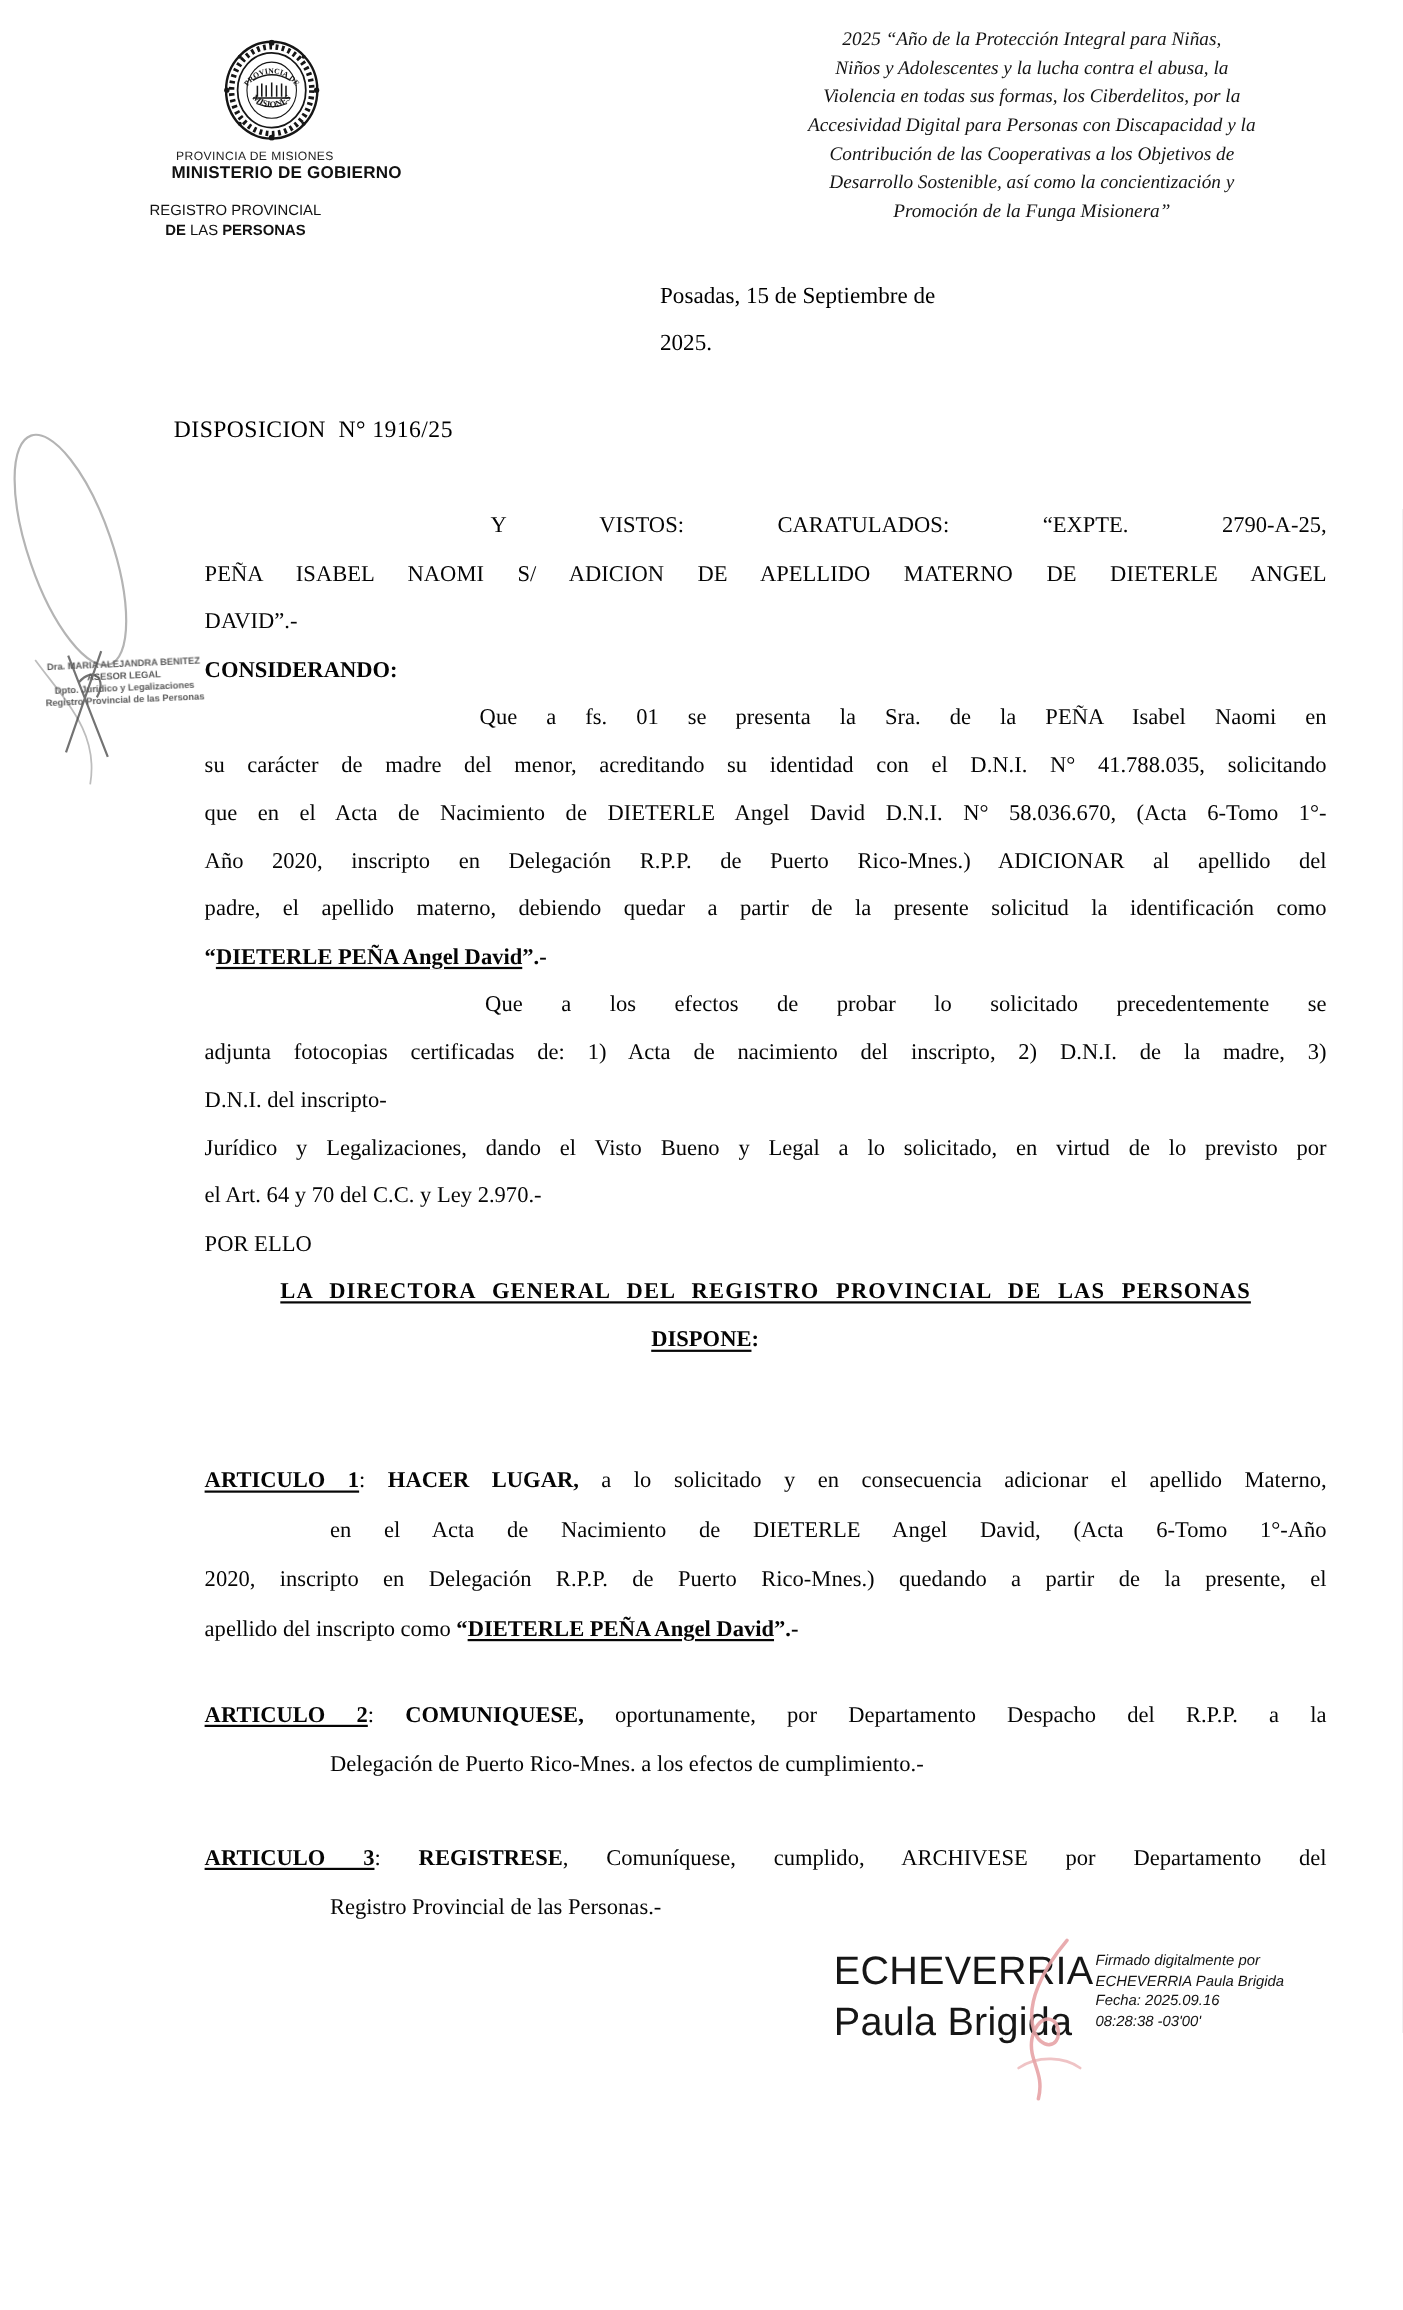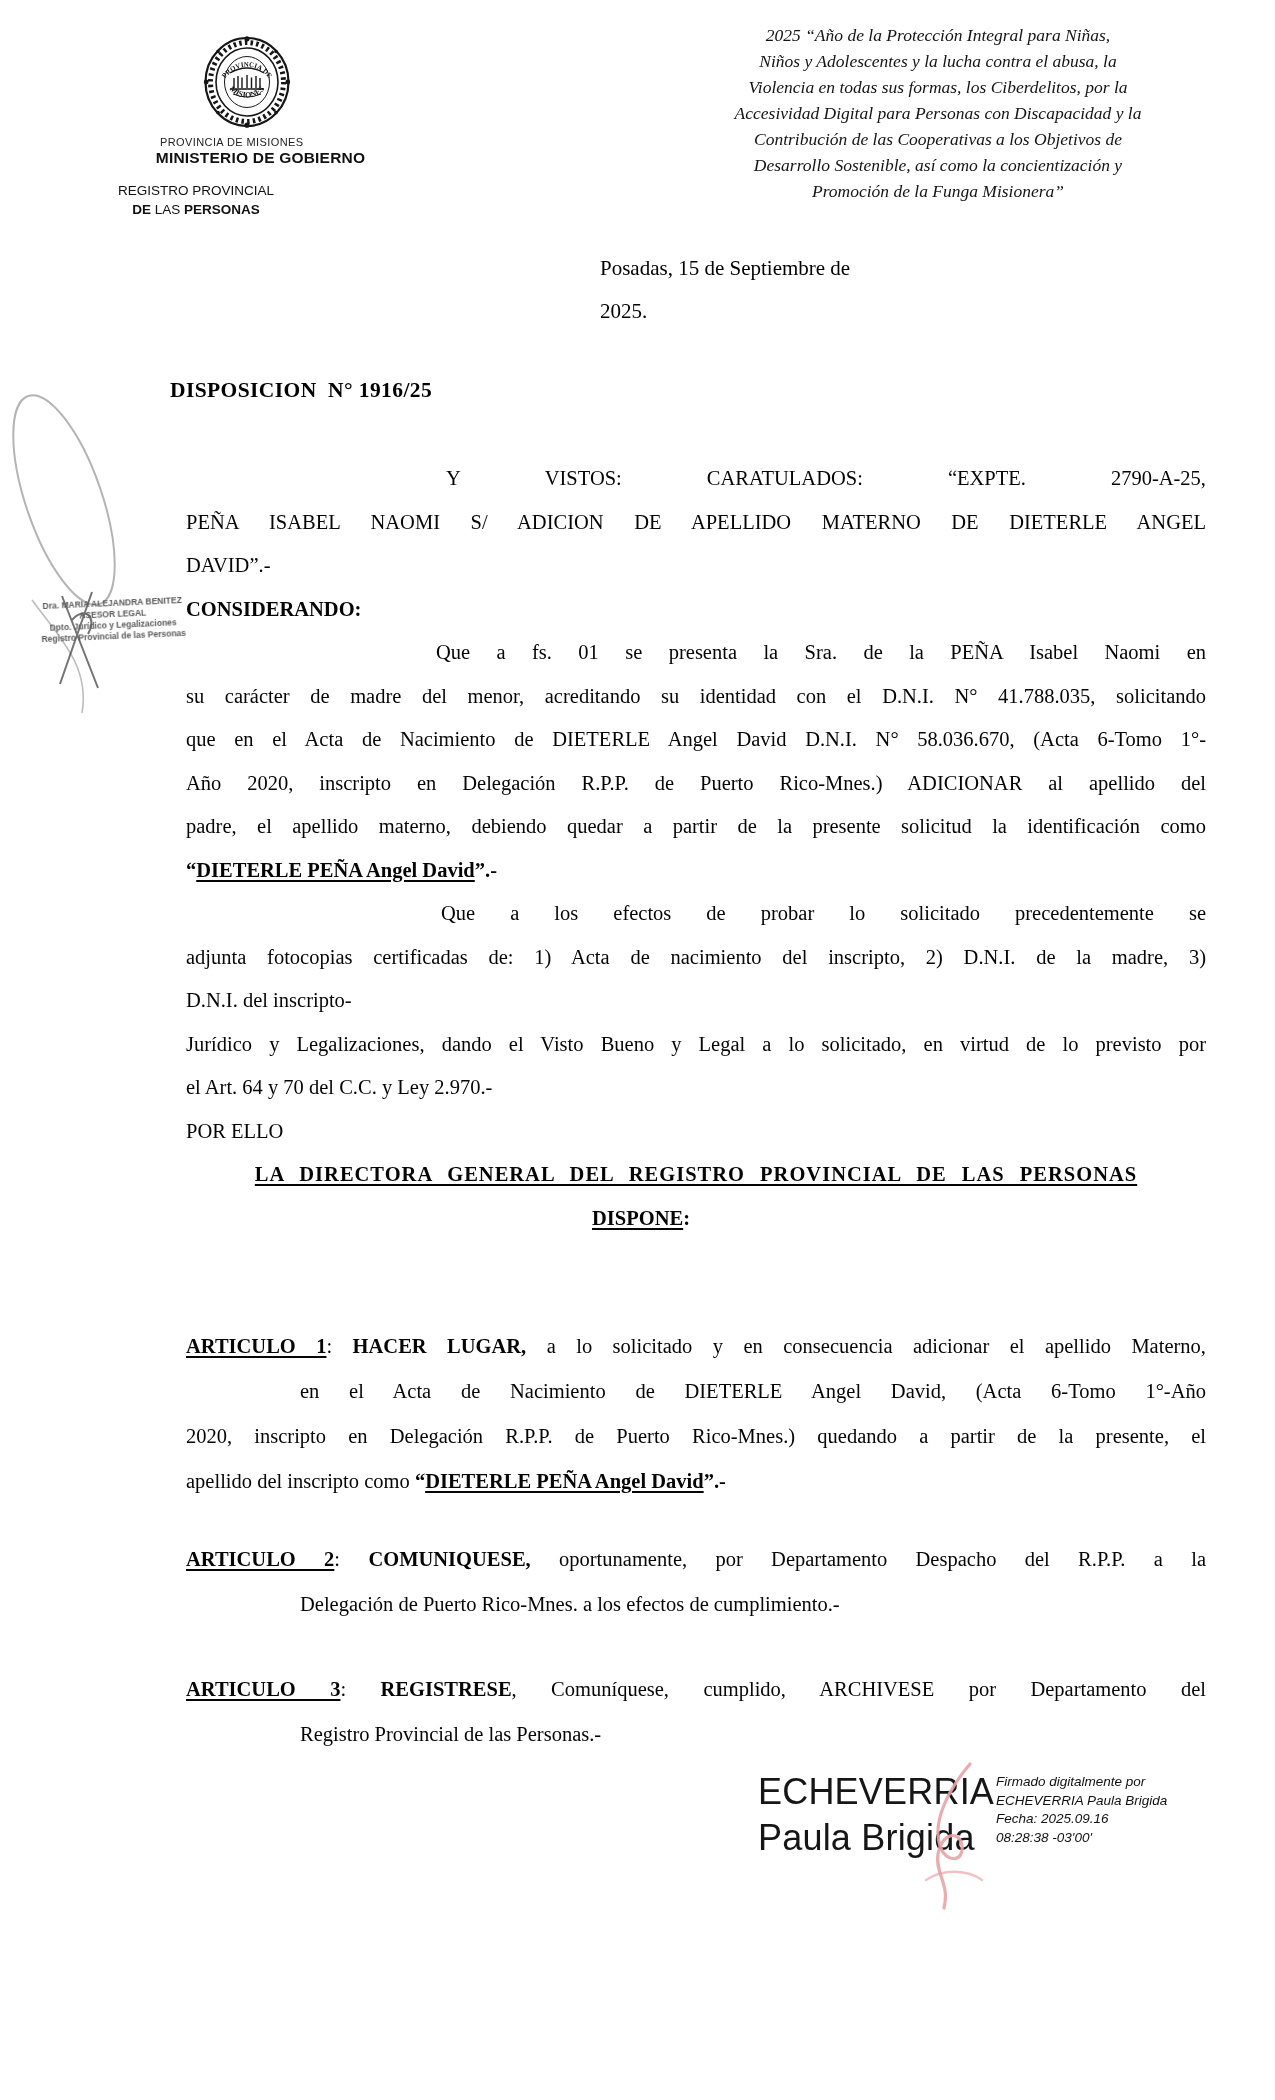--- a/index.html
+++ b/index.html
@@ -7,34 +7,34 @@
     position:relative;width:1275px;height:2100px;margin:0 auto;
     background:#ffffff;overflow:hidden;color:#000;
     font-family:"Liberation Serif", serif;
   }
   .abs{position:absolute;}
 
   
   .org-sans{font-family:"Liberation Sans", sans-serif;}
   .prov{top:136px;left:160px;width:200px;font-size:11px;letter-spacing:.4px;color:#222;}
   .mini{top:149px;left:133px;width:255px;text-align:center;font-size:15.5px;font-weight:bold;letter-spacing:.2px;color:#111;}
-  .reg {top:181px;left:96px;width:200px;text-align:center;font-size:13.5px;line-height:19px;color:#111;}
+  .reg {top:181px;left:114px;width:200px;text-align:center;font-size:13.5px;line-height:19px;color:#111;}
   .b{font-weight:bold;}
   .u{text-decoration:underline;text-decoration-thickness:2px;text-underline-offset:3px;}
 
   
   .motto{top:22px;left:688px;width:500px;text-align:center;font-style:italic;
          font-size:17.5px;line-height:26px;color:#141414;}
 
   
   .dateline{top:247px;left:600px;width:510px;text-align:left;font-size:21px;line-height:43px;}
   .dateline .second{padding-right:8px;}
 
   
-  .docnum{top:378px;left:158px;font-size:21.5px;font-weight:bold;letter-spacing:.4px;margin-left:12px;}
+  .docnum{top:378px;left:158px;font-size:21.5px;font-weight:normal;letter-spacing:.4px;}
 
   
   .bodyblock{left:158px;width:1020px;font-size:20.5px;color:#050505;margin-left:28px;}
   .mainbody{top:457px;}
   .line{line-height:43.5px;height:43.5px;text-justify:inter-word;}
   .artblock .line{line-height:45px;height:45px;}
   .j{text-align:justify;text-align-last:justify;}
   .ind260{padding-left:260px;}
   .ind250{padding-left:250px;}
   .ind255{padding-left:255px;}

